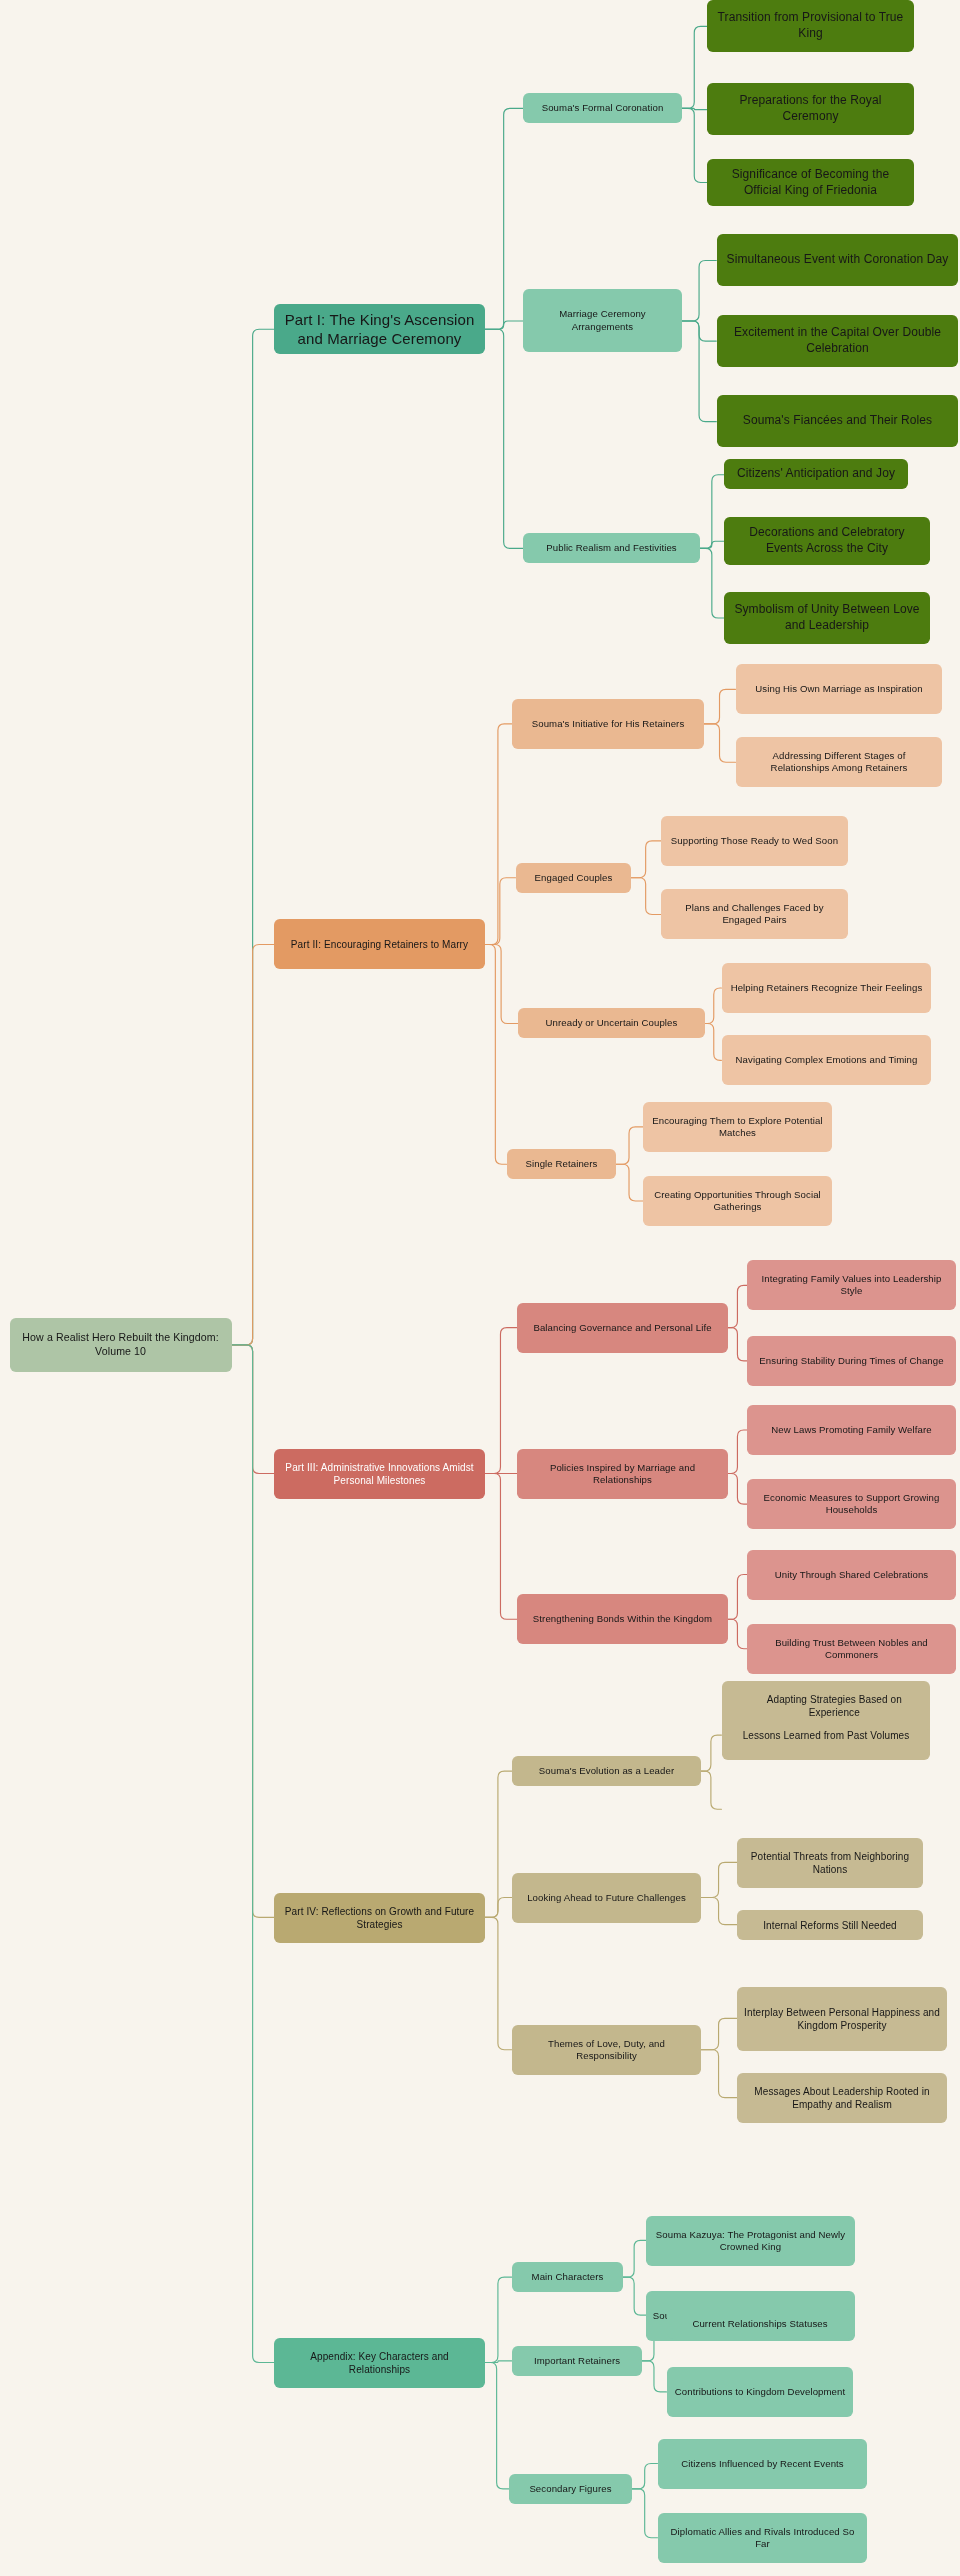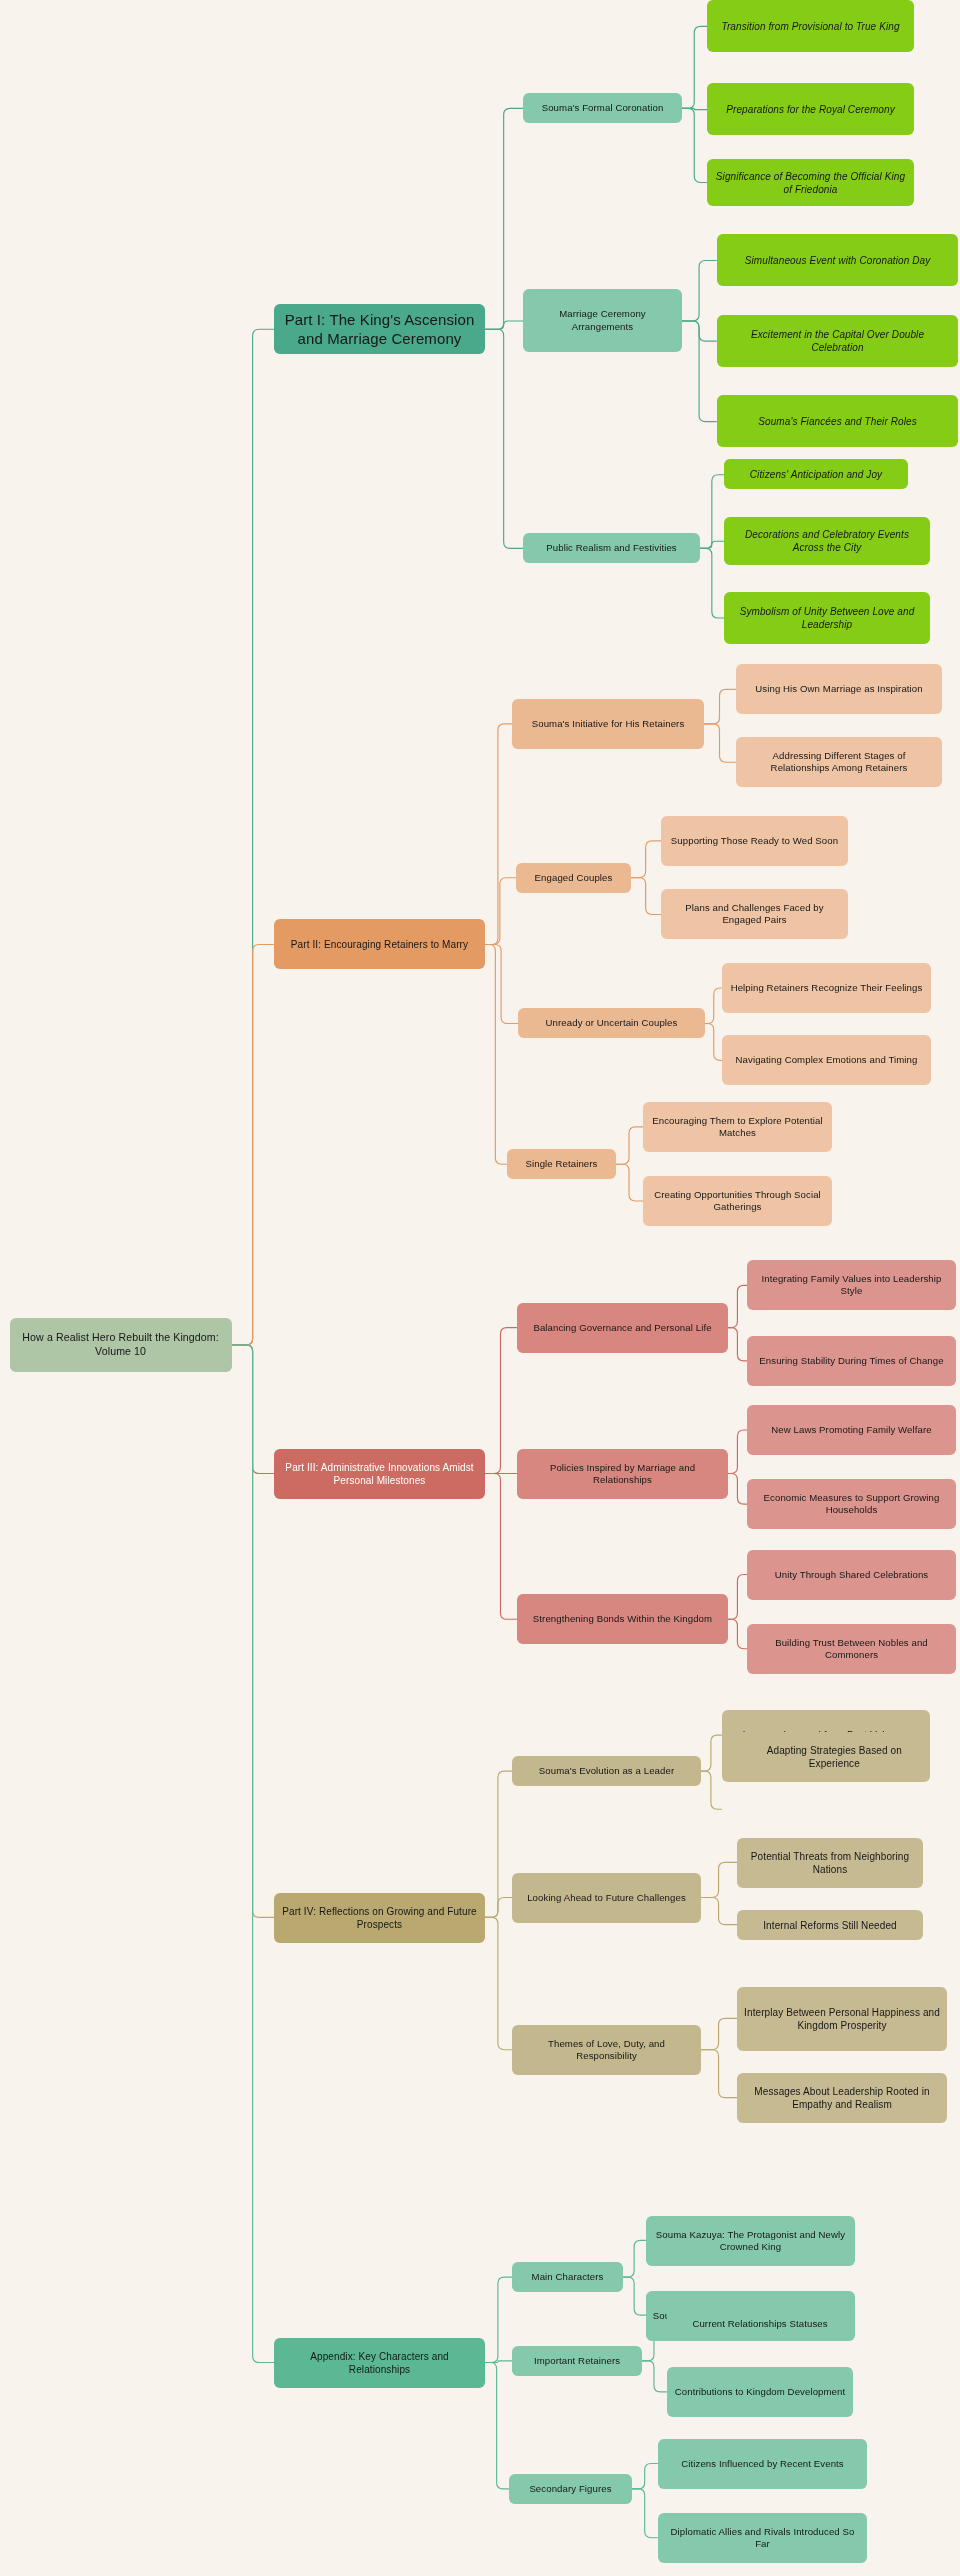--- a/index.html
+++ b/index.html
@@ -23,21 +23,21 @@
     padding:3.8px 6.4px;
     letter-spacing:0.1px;
   }
   .root{
     background:#aec5a6;
     font-size:10.6px;
   }
   
   .b1-l1{background:#4aa98a;font-size:15px;}
   .b1-l2{background:#85c9ac;font-size:9.6px;}
-  .b1-l3{background:#84cc16;font-size:10px;font-style:italic;}
+  .b1-l3{background:#4d7c0f;font-size:12px;}
   
   .b2-l1{background:#e39a63;font-size:10px;}
   .b2-l2{background:#eab891;font-size:9.6px;}
   .b2-l3{background:#eec4a4;font-size:9.6px;}
   
   .b3-l1{background:#cc6b61;color:#ffffff;font-size:10px;}
   .b3-l2{background:#d7877f;font-size:9.6px;}
   .b3-l3{background:#dc948e;font-size:9.6px;}
   
   .b4-l1{background:#b9a971;font-size:10px;}
@@ -155,25 +155,25 @@
   <div class="node b3-l3" style="left:747px;top:1336px;width:209px;height:50px;">Ensuring Stability During Times of Change</div>
 
   <div class="node b3-l2" style="left:517px;top:1449px;width:211px;height:50px;">Policies Inspired by Marriage and Relationships</div>
   <div class="node b3-l3" style="left:747px;top:1405px;width:209px;height:50px;">New Laws Promoting Family Welfare</div>
   <div class="node b3-l3" style="left:747px;top:1479px;width:209px;height:50px;">Economic Measures to Support Growing Households</div>
 
   <div class="node b3-l2" style="left:517px;top:1594px;width:211px;height:50px;">Strengthening Bonds Within the Kingdom</div>
   <div class="node b3-l3" style="left:747px;top:1550px;width:209px;height:50px;">Unity Through Shared Celebrations</div>
   <div class="node b3-l3" style="left:747px;top:1624px;width:209px;height:50px;">Building Trust Between Nobles and Commoners</div>
 
-  <div class="node b4-l1" style="left:274px;top:1893px;width:211px;height:50px;">Part IV: Reflections on Growing and Future Prospects</div>
+  <div class="node b4-l1" style="left:274px;top:1893px;width:211px;height:50px;">Part IV: Reflections on Growth and Future Strategies</div>
 
   <div class="node b4-l2" style="left:512px;top:1756px;width:189px;height:30px;">Souma's Evolution as a Leader</div>
   <div class="node b4-l3" style="left:722px;top:1710px;width:208px;height:50px;">Lessons Learned from Past Volumes</div>
-  <div class="node b4-l3" style="left:722px;top:1732px;width:208px;height:50px;padding-left:23px;">Adapting Strategies Based on Experience</div>
+  <div class="node b4-l3" style="left:722px;top:1681px;width:208px;height:50px;padding-left:23px;">Adapting Strategies Based on Experience</div>
 
   <div class="node b4-l2" style="left:512px;top:1873px;width:189px;height:50px;">Looking Ahead to Future Challenges</div>
   <div class="node b4-l3" style="left:737px;top:1838px;width:186px;height:50px;">Potential Threats from Neighboring Nations</div>
   <div class="node b4-l3" style="left:737px;top:1910px;width:186px;height:30px;">Internal Reforms Still Needed</div>
 
   <div class="node b4-l2" style="left:512px;top:2025px;width:189px;height:50px;">Themes of Love, Duty, and Responsibility</div>
   <div class="node b4-l3" style="left:737px;top:1987px;width:210px;height:64px;">Interplay Between Personal Happiness and Kingdom Prosperity</div>
   <div class="node b4-l3" style="left:737px;top:2073px;width:210px;height:50px;">Messages About Leadership Rooted in Empathy and Realism</div>
 
   <div class="node b5-l1" style="left:274px;top:2338px;width:211px;height:50px;">Appendix: Key Characters and Relationships</div>

